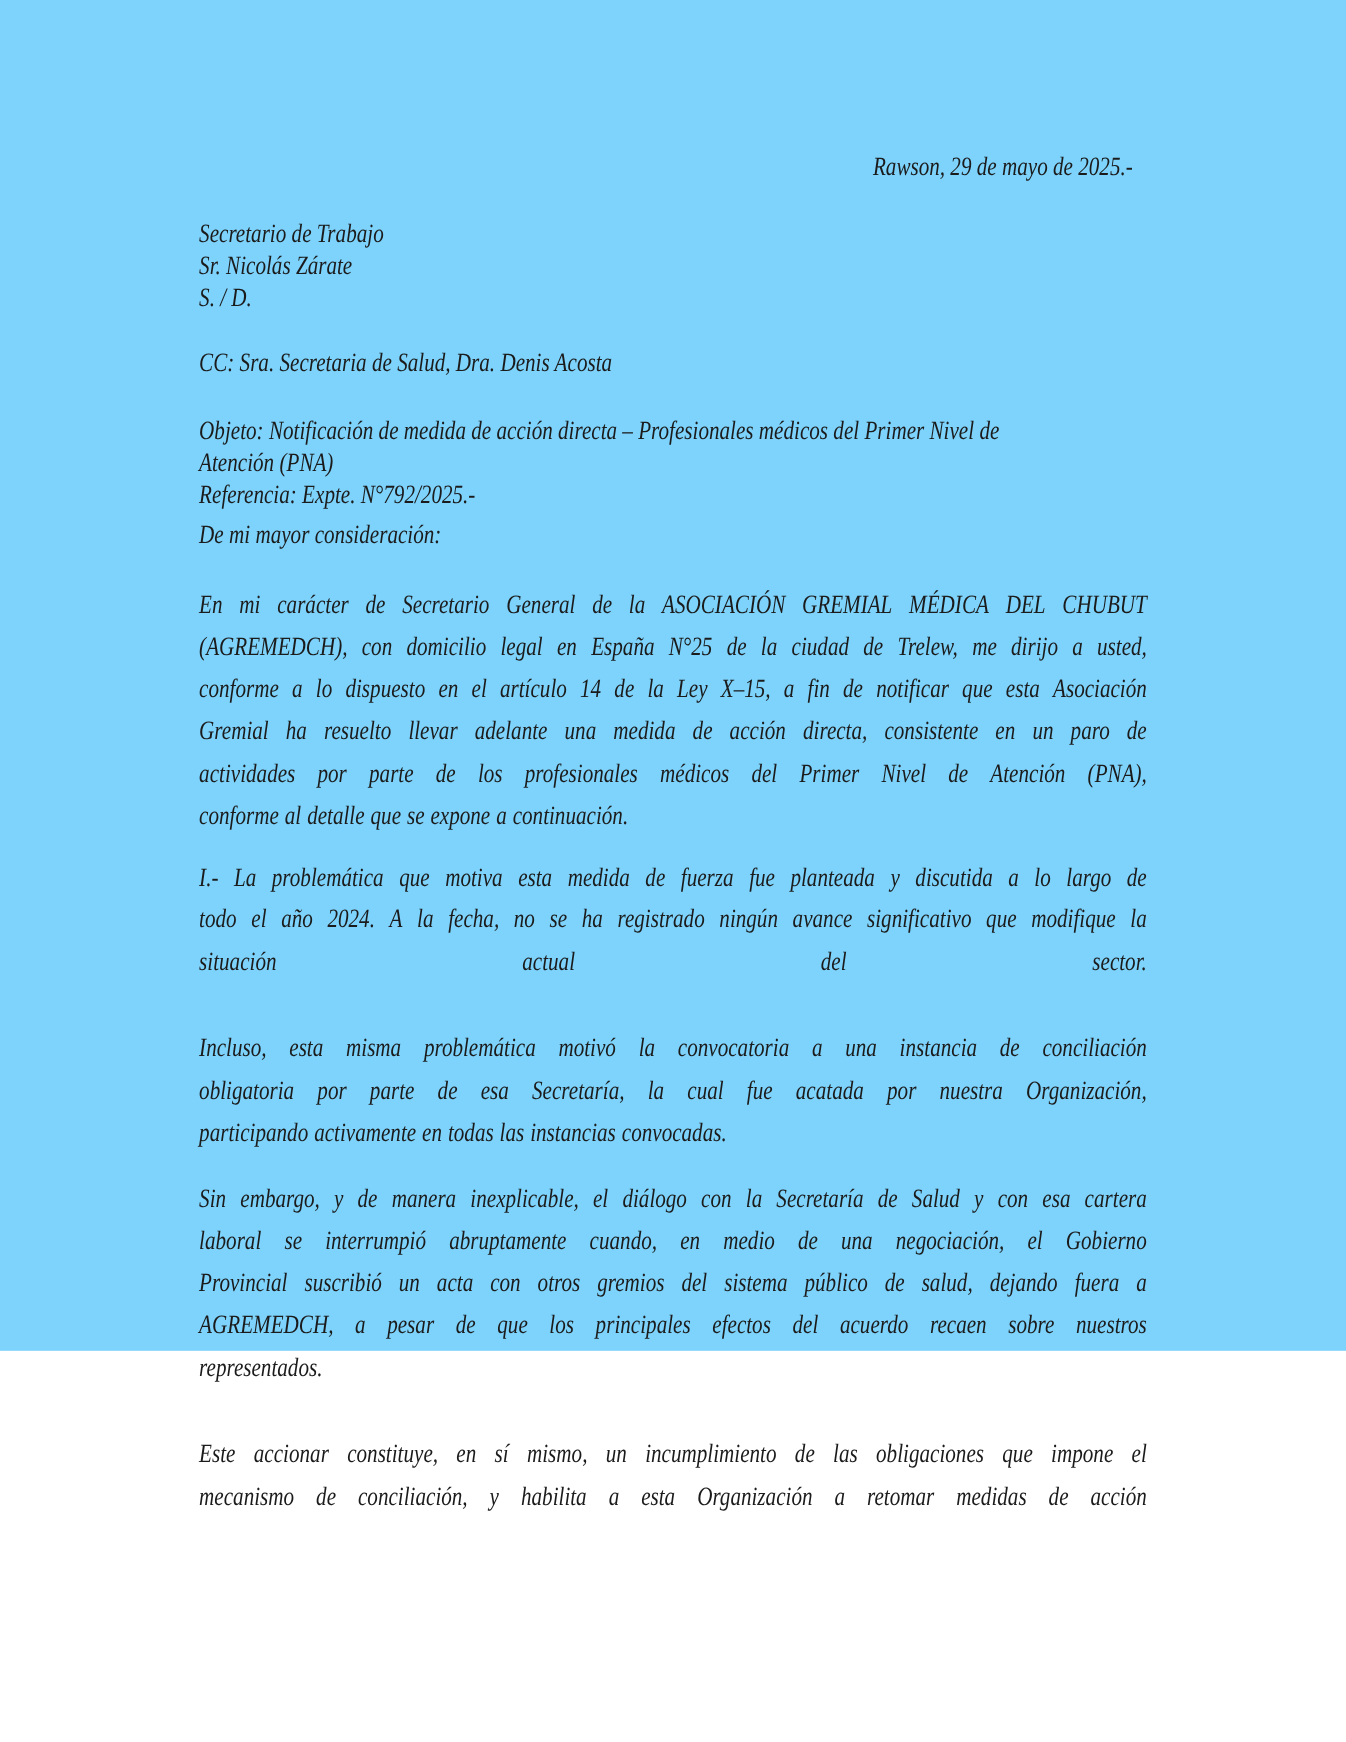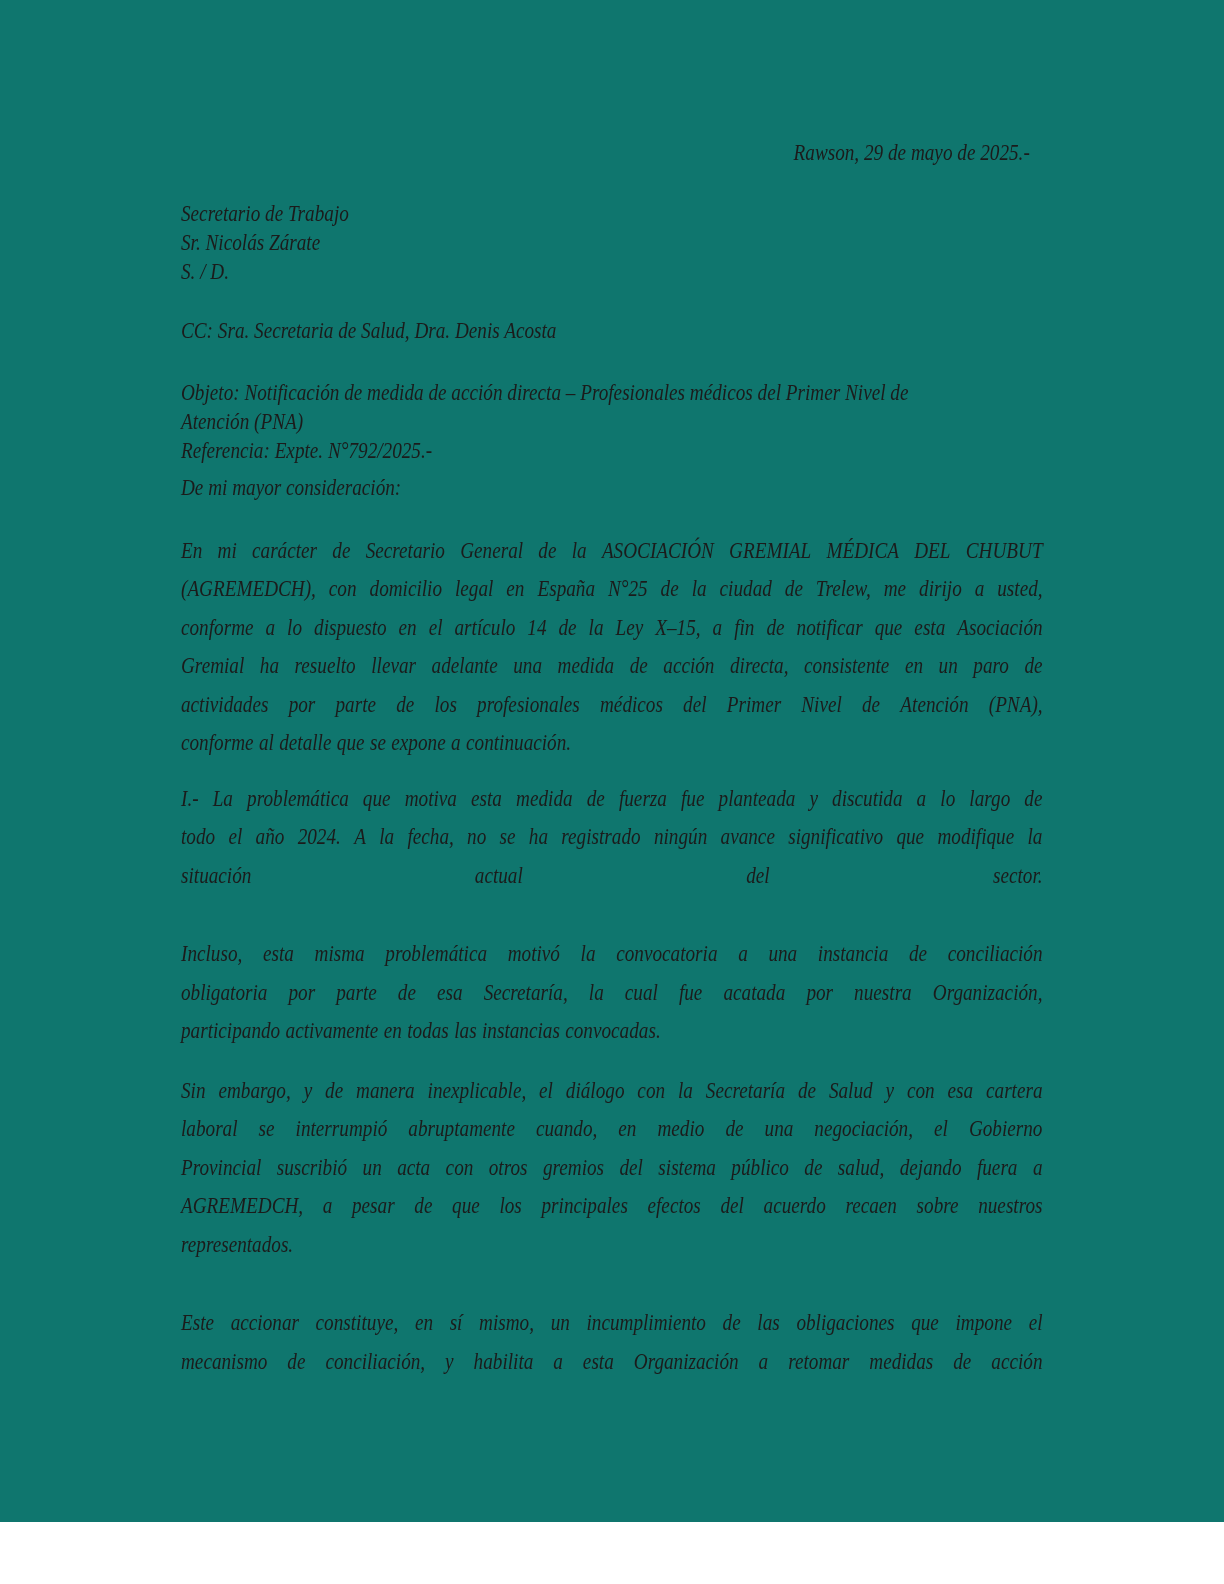--- a/index.html
+++ b/index.html
@@ -4,22 +4,22 @@
 <style>
   * { margin: 0; padding: 0; box-sizing: border-box; }
   html, body {
     width: 1224px; height: 1584px;
     background: #ffffff;
     overflow: hidden;
     font-family: "Liberation Serif", "DejaVu Serif", serif;
   }
   .page {
     position: relative;
-    width: 1224px; height: 1522px;
-    background: #0f766e;
+    width: 1224px; height: 1228px;
+    background: #7dd3fc;
     color: #1b1b1b;
   }
   .content {
     position: absolute;
     left: 181px; top: 0;
     width: 1077px;               
     transform: scaleX(0.8);
     transform-origin: 0 0;
     font-style: italic;
     font-size: 24px;

